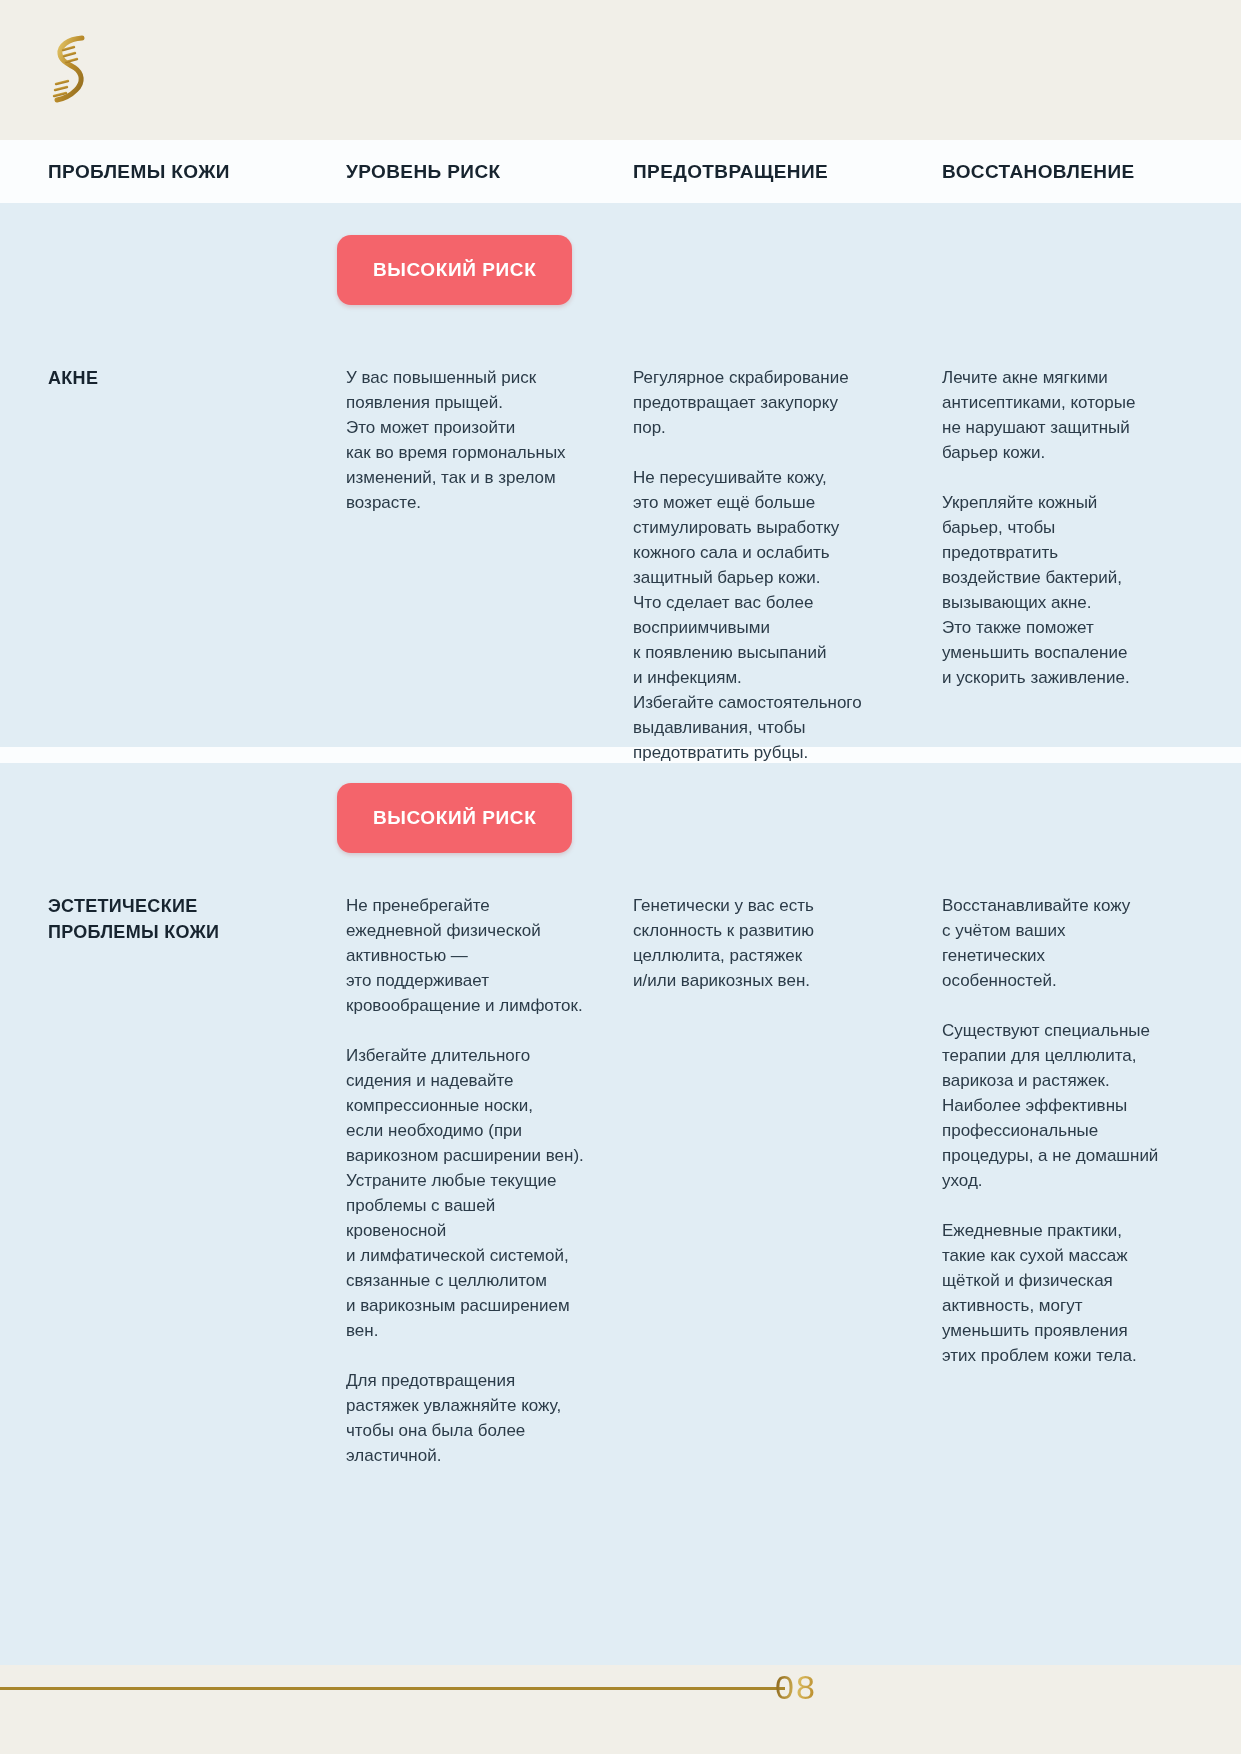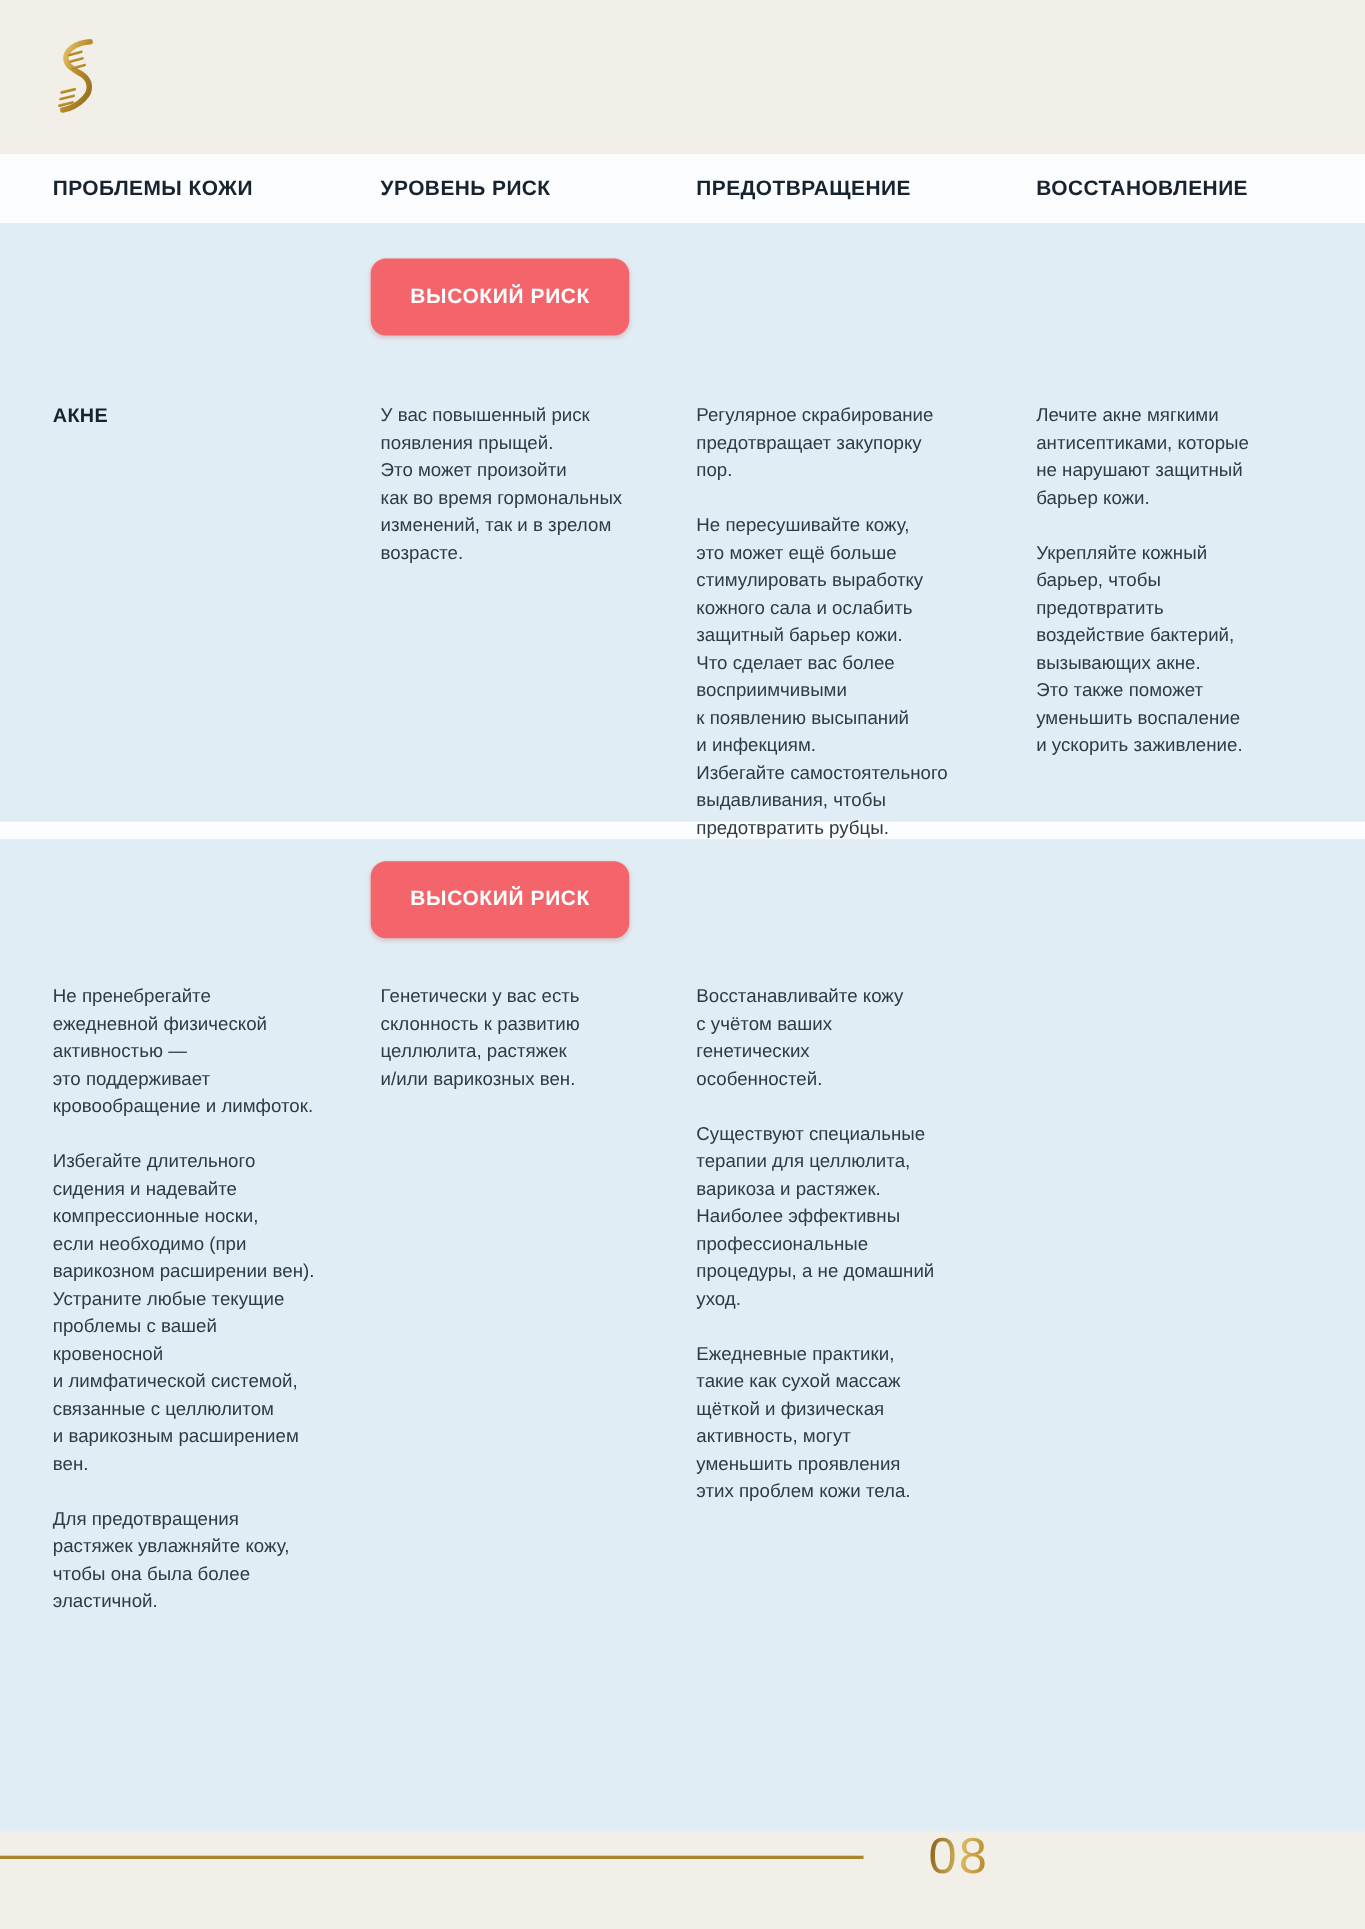--- a/index.html
+++ b/index.html
@@ -58,22 +58,22 @@
     white-space:pre-line;padding-right:26px;
   }
 
   
   .footer{position:relative;height:89px;}
   .footer-line{
     position:absolute;left:0;top:22px;width:785px;height:3px;
     background:var(--gold,#A8862D);
   }
   .page-number{
-    position:absolute;left:844px;top:-6px;
-    font-size:46px;line-height:56px;letter-spacing:2px;
+    position:absolute;left:775px;top:-6px;
+    font-size:34px;line-height:56px;letter-spacing:2px;
     color:transparent;
     background:linear-gradient(100deg,#8F6A1E 10%,#D9B95C 55%,#B88A2A 90%);
     -webkit-background-clip:text;background-clip:text;text-align:center;
   }
 </style>
 </head>
 <body>
 
 <div class="page">
 
@@ -145,20 +145,22 @@
 уменьшить воспаление
 и ускорить заживление.</div>
     </div>
   </div>
 
   <div class="gap"></div>
 
   <div class="section section-2">
     <span class="badge">ВЫСОКИЙ РИСК</span>
     <div class="row">
+      <div class="problem">ЭСТЕТИЧЕСКИЕ
+ПРОБЛЕМЫ КОЖИ</div>
       <div class="cell-text">Не пренебрегайте
 ежедневной физической
 активностью —
 это поддерживает
 кровообращение и лимфоток.
 
 Избегайте длительного
 сидения и надевайте
 компрессионные носки,
 если необходимо (при

